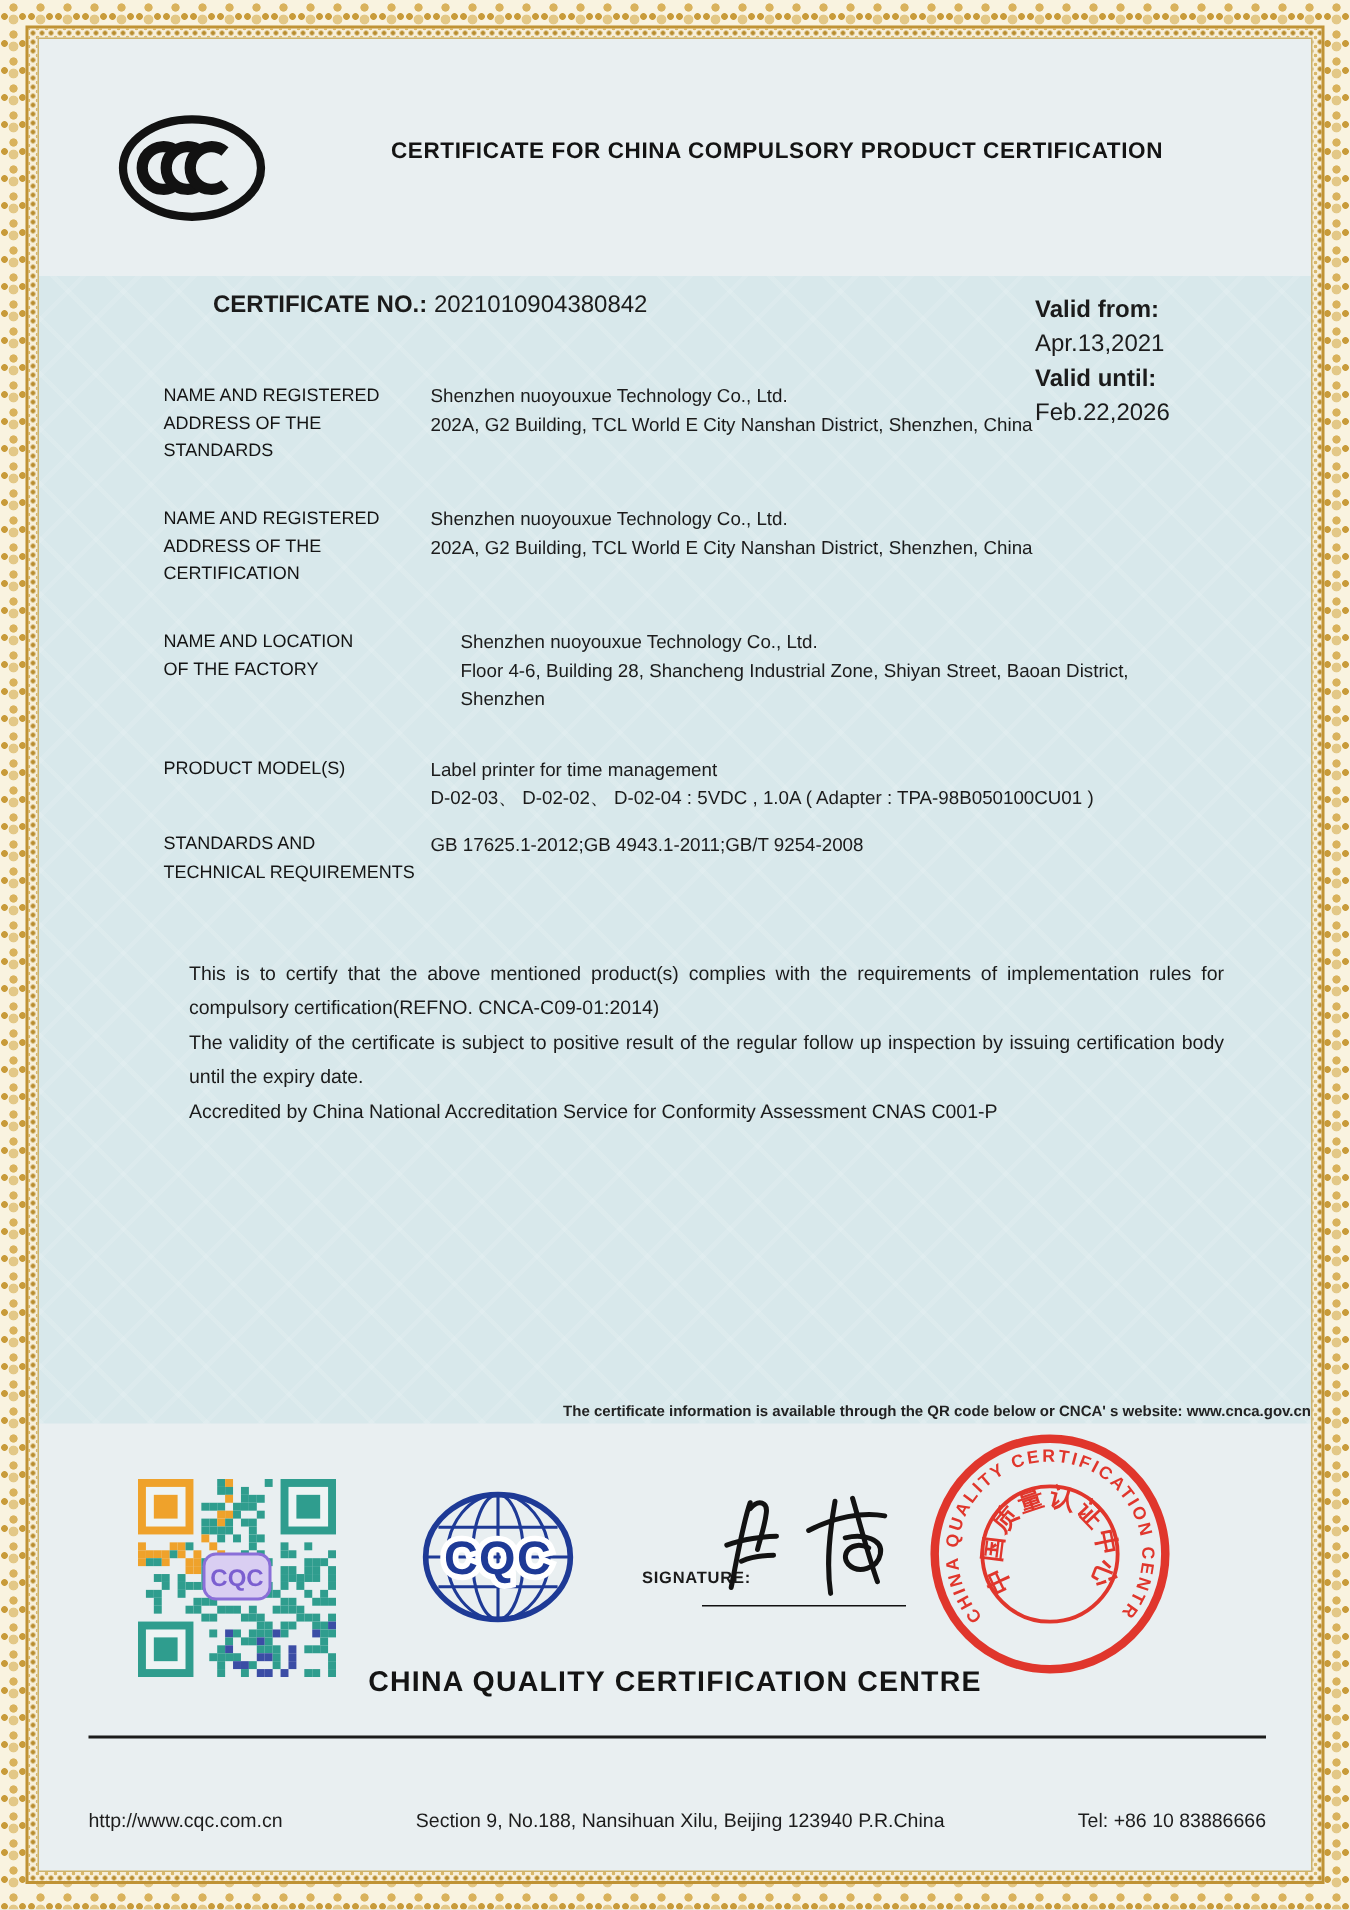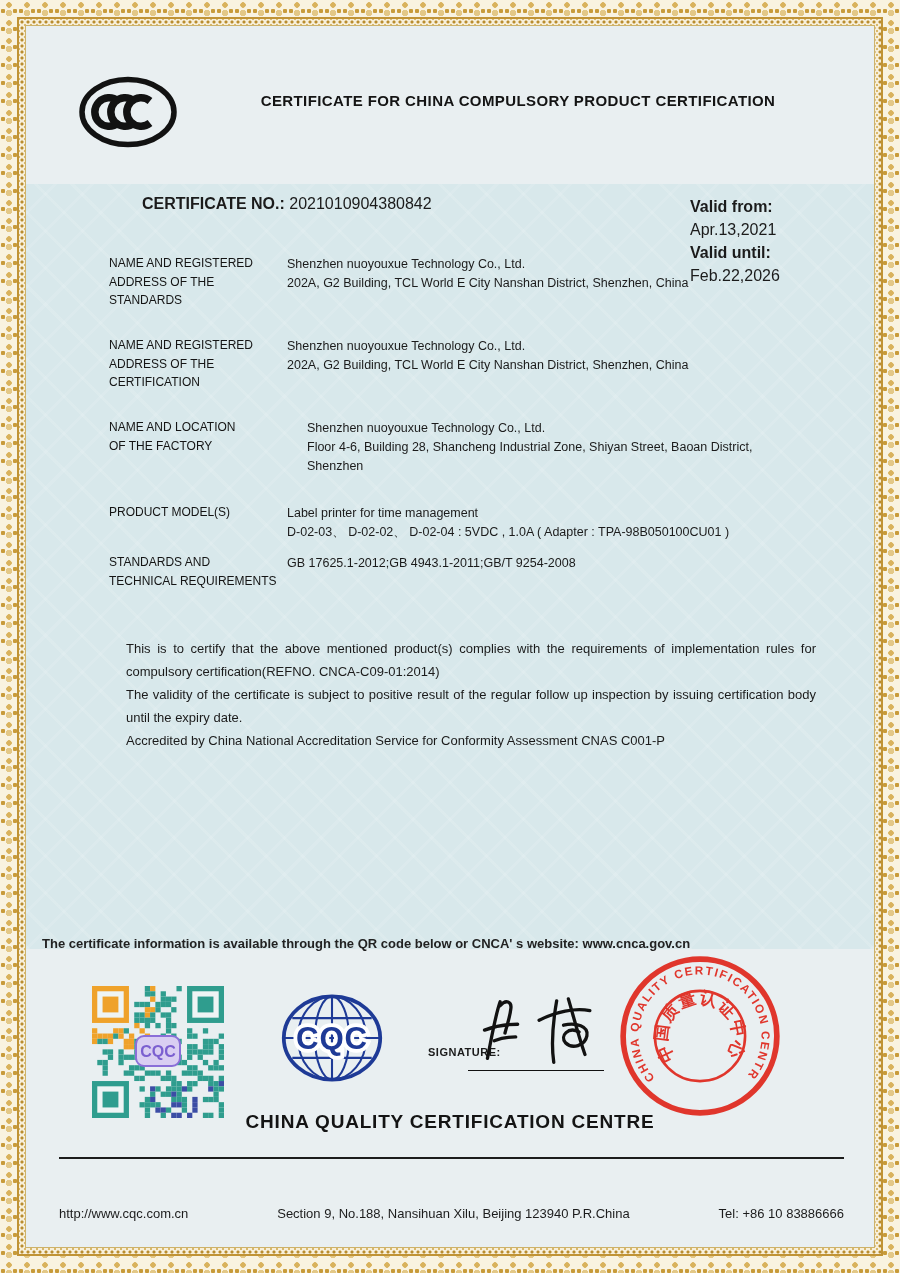--- a/index.html
+++ b/index.html
@@ -69,21 +69,21 @@
     font-size: 12px; font-weight: normal; line-height: 18.5px; color: #141414;
   }
   .field-value { width: 480px; font-size: 12.5px; line-height: 19px; padding-top: 1px; }
   .paragraphs {
     position: absolute; left: 100px; top: 431px; width: 690px;
     font-size: 13px; line-height: 22.5px; text-align: justify; margin-top: 23px;
   }
   .paragraphs p { margin-bottom: 1px; }
   .panel-note {
     position: absolute; left: 0; right: 0; top: 752px;
-    text-align: left; font-size: 13px; font-weight: bold; color: #222; margin-left: 16px;
+    text-align: right; font-size: 10px; font-weight: bold; color: #222; margin-left: 16px;
   }
   
   .qr-code   { position: absolute; left: 66px;  top: 960px;  width: 132px; height: 132px; }
   .cqc-logo  { position: absolute; left: 254px; top: 966px;  width: 104px; height: 92px; }
   .sig-label { position: absolute; left: 402px; top: 1020px; font-size: 11px; font-weight: bold; letter-spacing: 0.5px; }
   .sig-line  { position: absolute; left: 442px; top: 1044px; width: 136px; border-bottom: 1.5px solid #111; }
   .sig-script{ position: absolute; left: 438px; top: 968px;  width: 160px; height: 78px; }
   .stamp     { position: absolute; left: 592px; top: 928px;  width: 164px; height: 164px; opacity: 0.92; }
   .org-name {
     position: absolute; left: 0; right: 0; top: 1085px;

